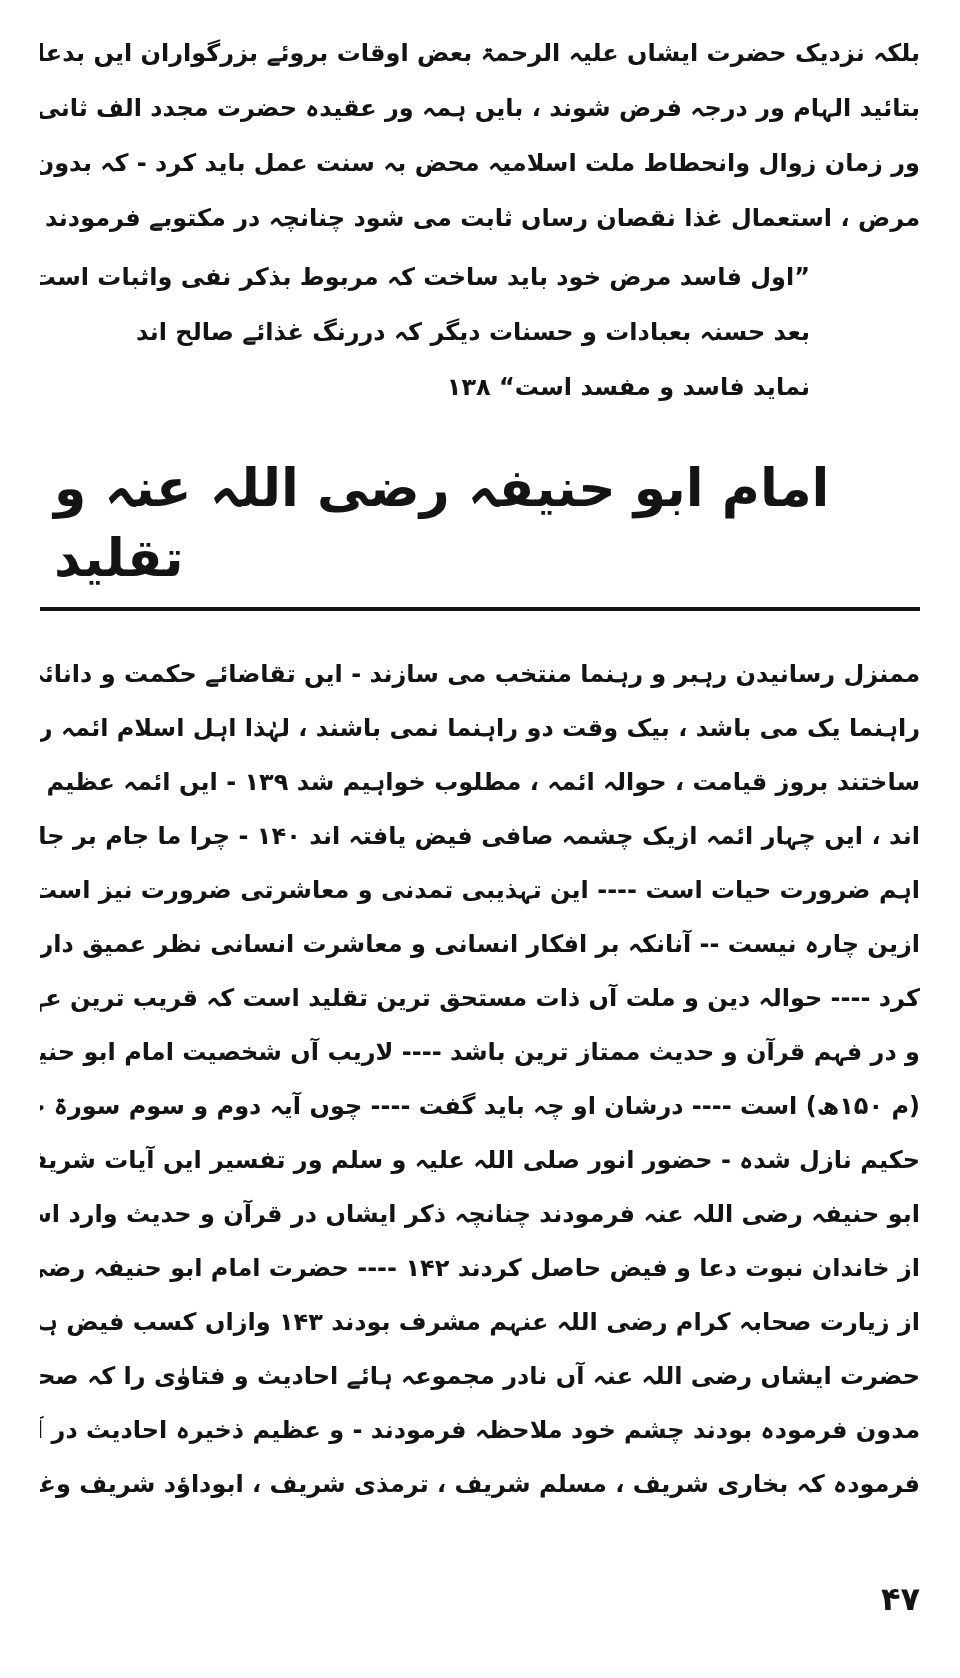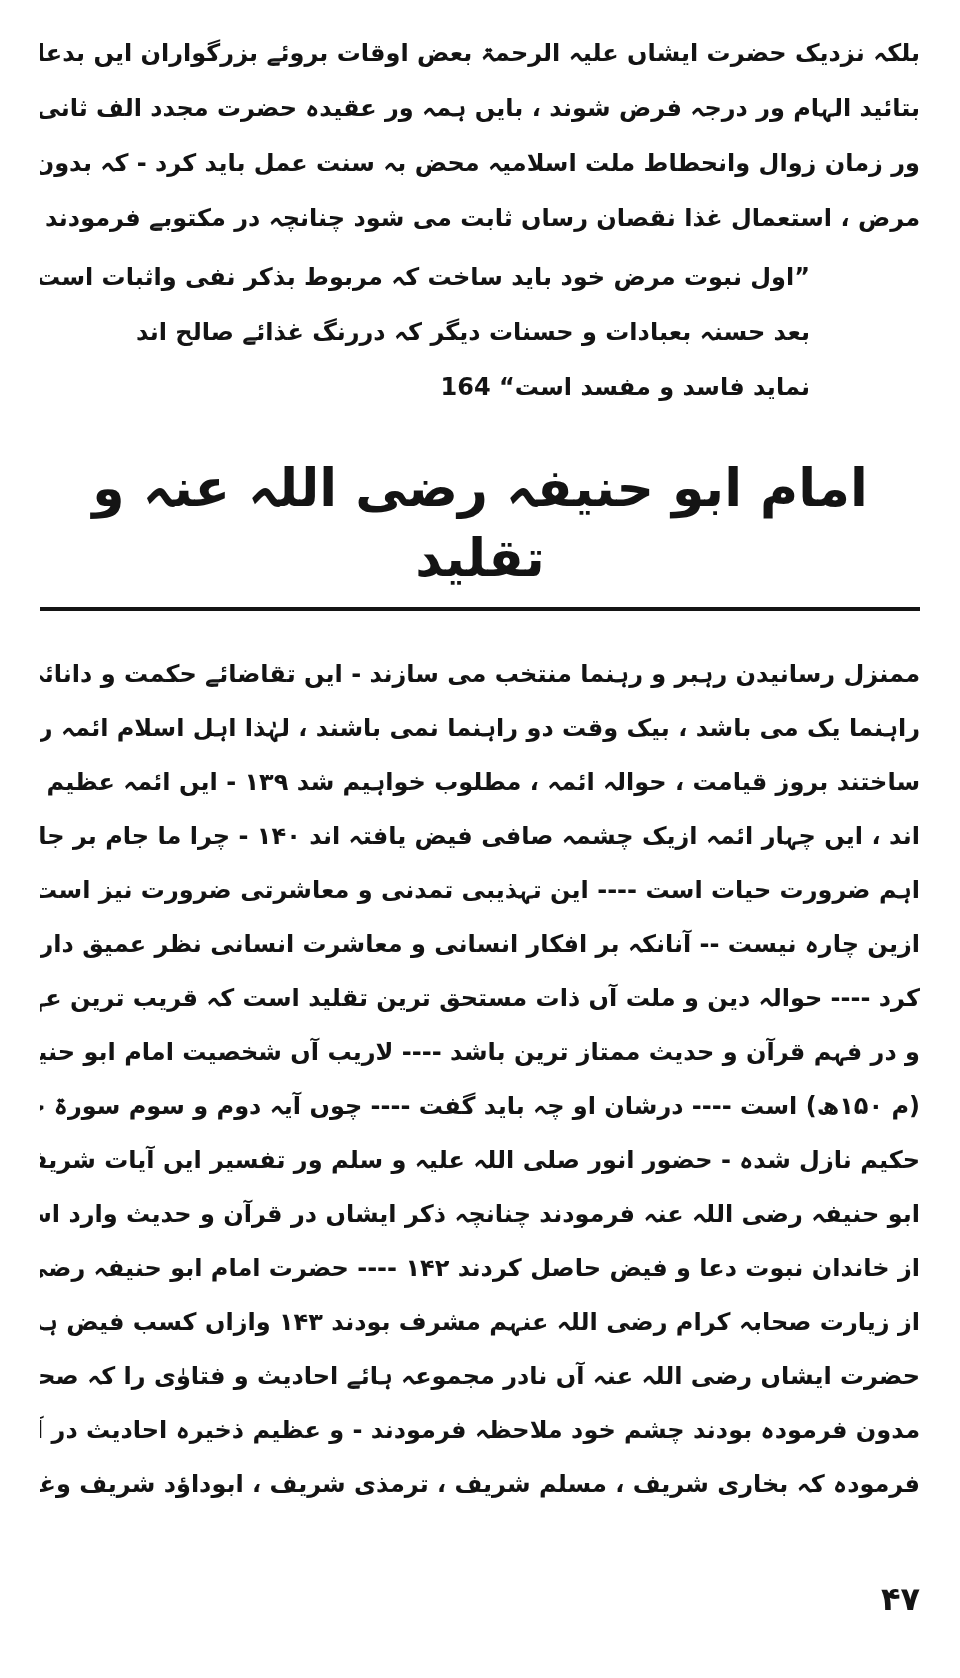--- a/index.html
+++ b/index.html
@@ -34,21 +34,21 @@
   }
   .quote-block {
     margin-right: 110px;
     margin-top: 4px;
   }
   .quote-block .text-line {
     font-size: 24px;
     line-height: 55px;
   }
   .heading-wrap {
-    text-align: center;
+    text-align: left;
     margin-top: 38px;
     margin-bottom: 10px;
   }
   .section-heading {
     display: inline-block;
     margin: 0;
     font-size: 52px;
     font-weight: bold;
     line-height: 1.35;
     padding: 0 14px 14px 14px;
@@ -75,23 +75,23 @@
 <div class="page">
 
   <div class="intro-para">
       <div class="text-line">بلکہ نزدیک حضرت ایشاں علیہ الرحمۃ بعض اوقات بروئے بزرگواران ایں بدعات حسنہ</div>
       <div class="text-line">بتائید الہام ور درجہ فرض شوند ، بایں ہمہ ور عقیدہ حضرت مجدد الف ثانی علیہ الرحمۃ</div>
       <div class="text-line">ور زمان زوال وانحطاط ملت اسلامیہ محض بہ سنت عمل باید کرد - کہ بدون دور کرون ازالہ</div>
       <div class="text-line">مرض ، استعمال غذا نقصان رساں ثابت می شود چنانچہ در مکتوبے فرمودند : -</div>
     </div>
 
   <div class="quote-block">
-      <div class="text-line">”اول نبوت مرض خود باید ساخت کہ مربوط بذکر نفی واثبات است</div>
+      <div class="text-line">”اول فاسد مرض خود باید ساخت کہ مربوط بذکر نفی واثبات است</div>
       <div class="text-line">بعد حسنہ بعبادات و حسنات دیگر کہ دررنگ غذائے صالح اند</div>
-      <div class="text-line">نماید فاسد و مفسد است“ 164</div>
+      <div class="text-line">نماید فاسد و مفسد است“ ۱۳۸</div>
     </div>
 
   <div class="heading-wrap">
     <h1 class="section-heading">امام ابو حنیفہ رضی اللہ عنہ و تقلید</h1>
   </div>
 
   <div class="body-para">
       <div class="text-line">ممنزل رسانیدن رہبر و رہنما منتخب می سازند - ایں تقاضائے حکمت و دانائی است ،</div>
       <div class="text-line">راہنما یک می باشد ، بیک وقت دو راہنما نمی باشند ، لہٰذا اہل اسلام ائمہ را راہنمائے شان</div>
       <div class="text-line">ساختند بروز قیامت ، حوالہ ائمہ ، مطلوب خواہیم شد ۱۳۹ - ایں ائمہ عظیم نعمت و رحمت الٰہیہ</div>

